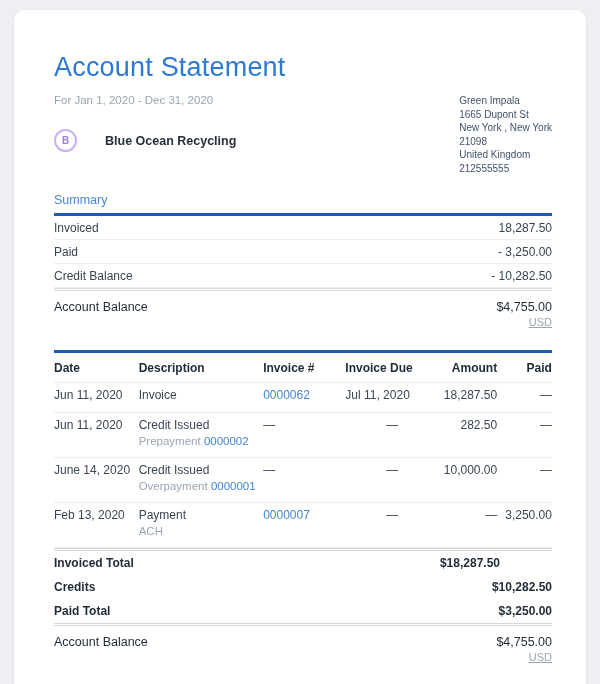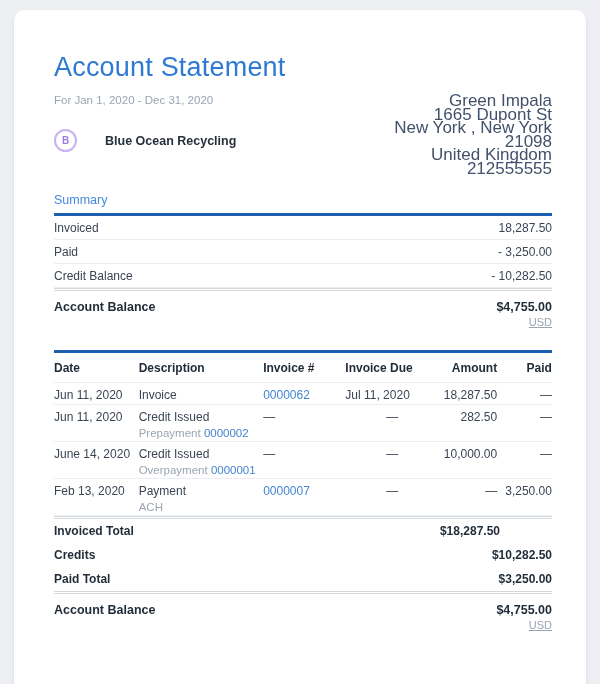--- a/index.html
+++ b/index.html
@@ -40,51 +40,51 @@
   .avatar {
     width:23px; height:23px;
     border:2px solid #c9b2f2;
     border-radius:50%;
     color:#9d7be0;
     font-size:10px; font-weight:bold;
     display:flex; align-items:center; justify-content:center;
     flex:0 0 auto;
   }
   .client-name { margin-left:28px; font-size:12.5px; font-weight:bold; color:#26313d; }
-  .business { text-align:right; font-size:17px; line-height:13.5px; color:#42526b; }
+  .business { font-size:10px; line-height:13.5px; color:#42526b; }
 
   .section { margin-top:18px; }
   .section-label { font-size:12.5px; color:#4589de; margin-bottom:6px; }
   .bar { height:3px; background:var(--bar); }
 
   .srow {
     display:flex; justify-content:space-between;
     padding:5px 0 4px;
     font-size:12px; color:var(--body);
     border-bottom:1px solid var(--line);
   }
   .srow:last-of-type { border-bottom:none; padding-bottom:6px; }
   .band { border-top:3px double #d3d8dd; }
   .balance-row {
     display:flex; justify-content:space-between;
     padding:9px 0 2px;
-    font-size:12.5px; font-weight:bold; color:var(--dark);
+    font-size:12.5px; font-weight:normal; color:var(--dark);
   }
   .usd { text-align:right; font-size:11px; color:var(--muted); padding-bottom:4px;text-decoration:underline; }
 
   .thead {
     display:flex;
     font-size:12px; font-weight:bold; color:var(--dark);
     padding:8px 0 7px;
     border-bottom:1px solid var(--line);
   }
   .trow {
     display:flex; align-items:flex-start;
     font-size:12px; color:var(--body);
-    padding:5px 0 2px;
+    padding:5px 0 10px;
     border-bottom:1px solid var(--line);
   }
   .trow:last-of-type { border-bottom:none; }
   .cell-date { width:17%; }
   .cell-desc { width:25%; }
   .cell-inv  { width:16.5%; }
   .cell-due  { width:17.5%; }
   .cell-amt  { width:13%; text-align:right; }
   .cell-paid { width:11%; text-align:right; }
   .desc-sub { margin-top:3px; font-size:11.5px; color:var(--muted); }

